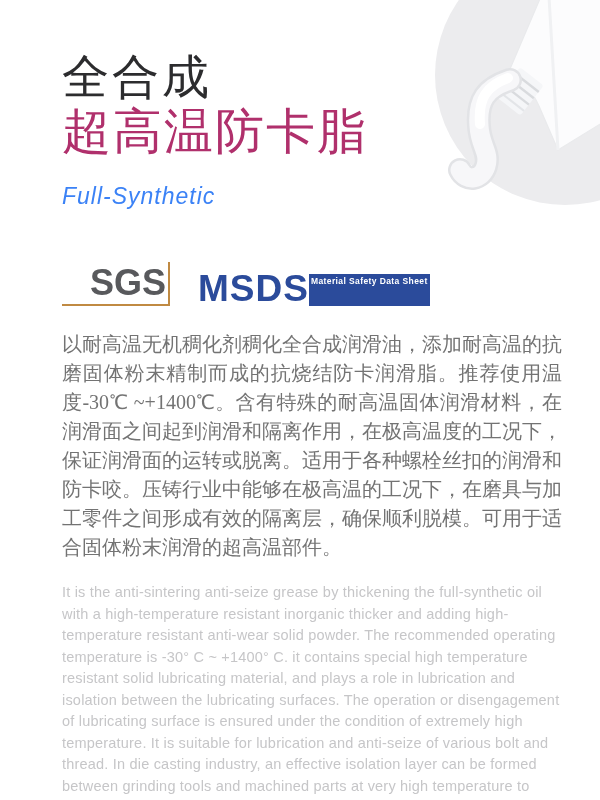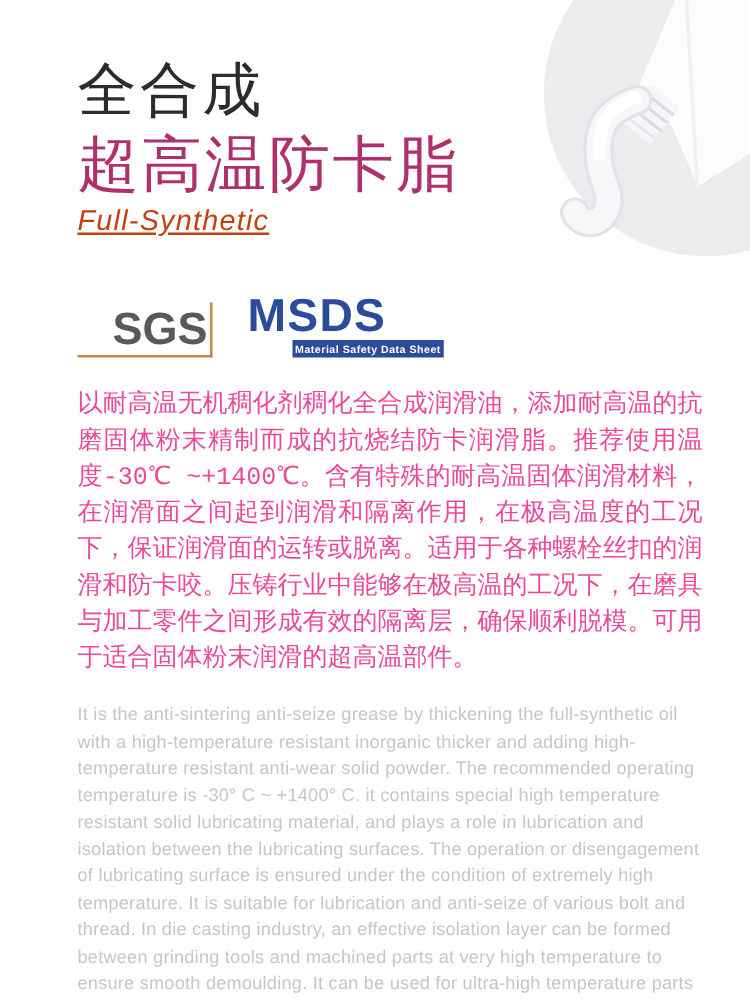--- a/index.html
+++ b/index.html
@@ -18,36 +18,35 @@
     position: absolute; top: 0; right: 0;
     width: 180px; height: 220px;
     pointer-events: none;
   }
 
   
   .title-cn-1 {
     font-size: 47px; line-height: 54px;
     color: #2c2c2e; font-weight: 500;
     letter-spacing: 3px;
-    font-family: Liberation Mono, monospace;
+    font-family: Liberation Serif, serif;
   }
   .title-cn-2 {
     font-size: 49px; line-height: 56px;
     color: #b0306c; font-weight: 400;
     letter-spacing: 2px;
     font-family: "DejaVu Sans", sans-serif;
   }
   .subtitle {
-    margin-top: 1px;
+    margin-top: 21px;
     font-style: italic;
-    color: #c2410c;
+    color: #3b82f6;
     font-size: 23px;
     line-height: 31px;
     letter-spacing: 1px;
-    text-decoration: underline;
   }
 
   
   .certs {
     margin-top: 38px;
     display: flex;
     align-items: flex-end;
     gap: 26px;
     height: 58px;
   }
@@ -59,55 +58,54 @@
     font-family: "Liberation Sans", sans-serif;
   }
   .sgs-line-h {
     position: absolute; left: 0; right: 2px; bottom: 2px;
     height: 2px; background: #c08a42;
   }
   .sgs-line-v {
     position: absolute; right: 2px; top: -2px; bottom: 2px;
     width: 2px; background: #c08a42;
   }
-  .cert-msds { display: flex; flex-direction: column; align-items: stretch; padding-bottom: 2px; }
+  .cert-msds { display: flex; flex-direction: row; align-items: stretch; padding-bottom: 2px; }
   .cert-msds .msds-text {
     font-size: 37px; font-weight: 700;
     color: #2b4b9b; line-height: 34px;
     letter-spacing: 1px;
     font-family: "Liberation Sans", sans-serif;
   }
   .cert-msds .msds-strip {
     margin-top: 2px;
     background: #2b4b9b;
     color: #ffffff;
     font-size: 8.5px; font-weight: 700;
     letter-spacing: 0.4px;
     text-align: center;
     padding: 2px 2px;
     white-space: nowrap;
-    margin-left: 36px;
   }
   .cert-rohs {
     font-family: "Liberation Serif", "DejaVu Serif", serif;
     font-size: 44px; line-height: 40px;
     color: #51634f;
     letter-spacing: 1px;
     padding-bottom: 2px;
   }
 
   
   .desc-cn {
     margin-top: 22px;
     width: 500px;
     font-size: 20px;
     line-height: 29px;
-    color: #ec4899;
+    color: #737373;
     text-align: justify;
-    font-family: Liberation Mono, monospace;
+    font-family: Liberation Serif, serif;
   }
   .desc-en {
     margin-top: 20px;
     width: 502px;
     font-size: 14.5px;
     line-height: 21.5px;
     letter-spacing: 0.2px;
     color: #c6c6c8;
     font-family: "Liberation Sans", sans-serif;
   }

